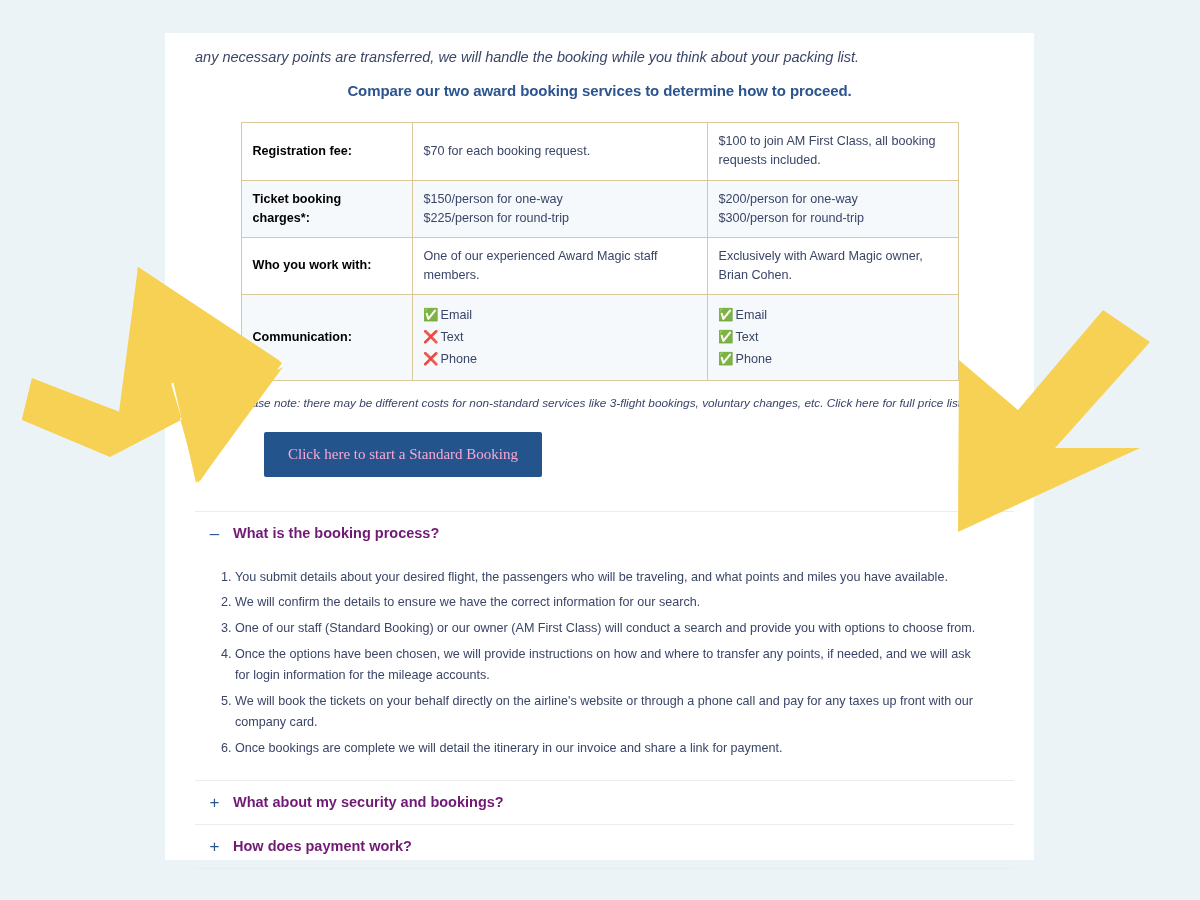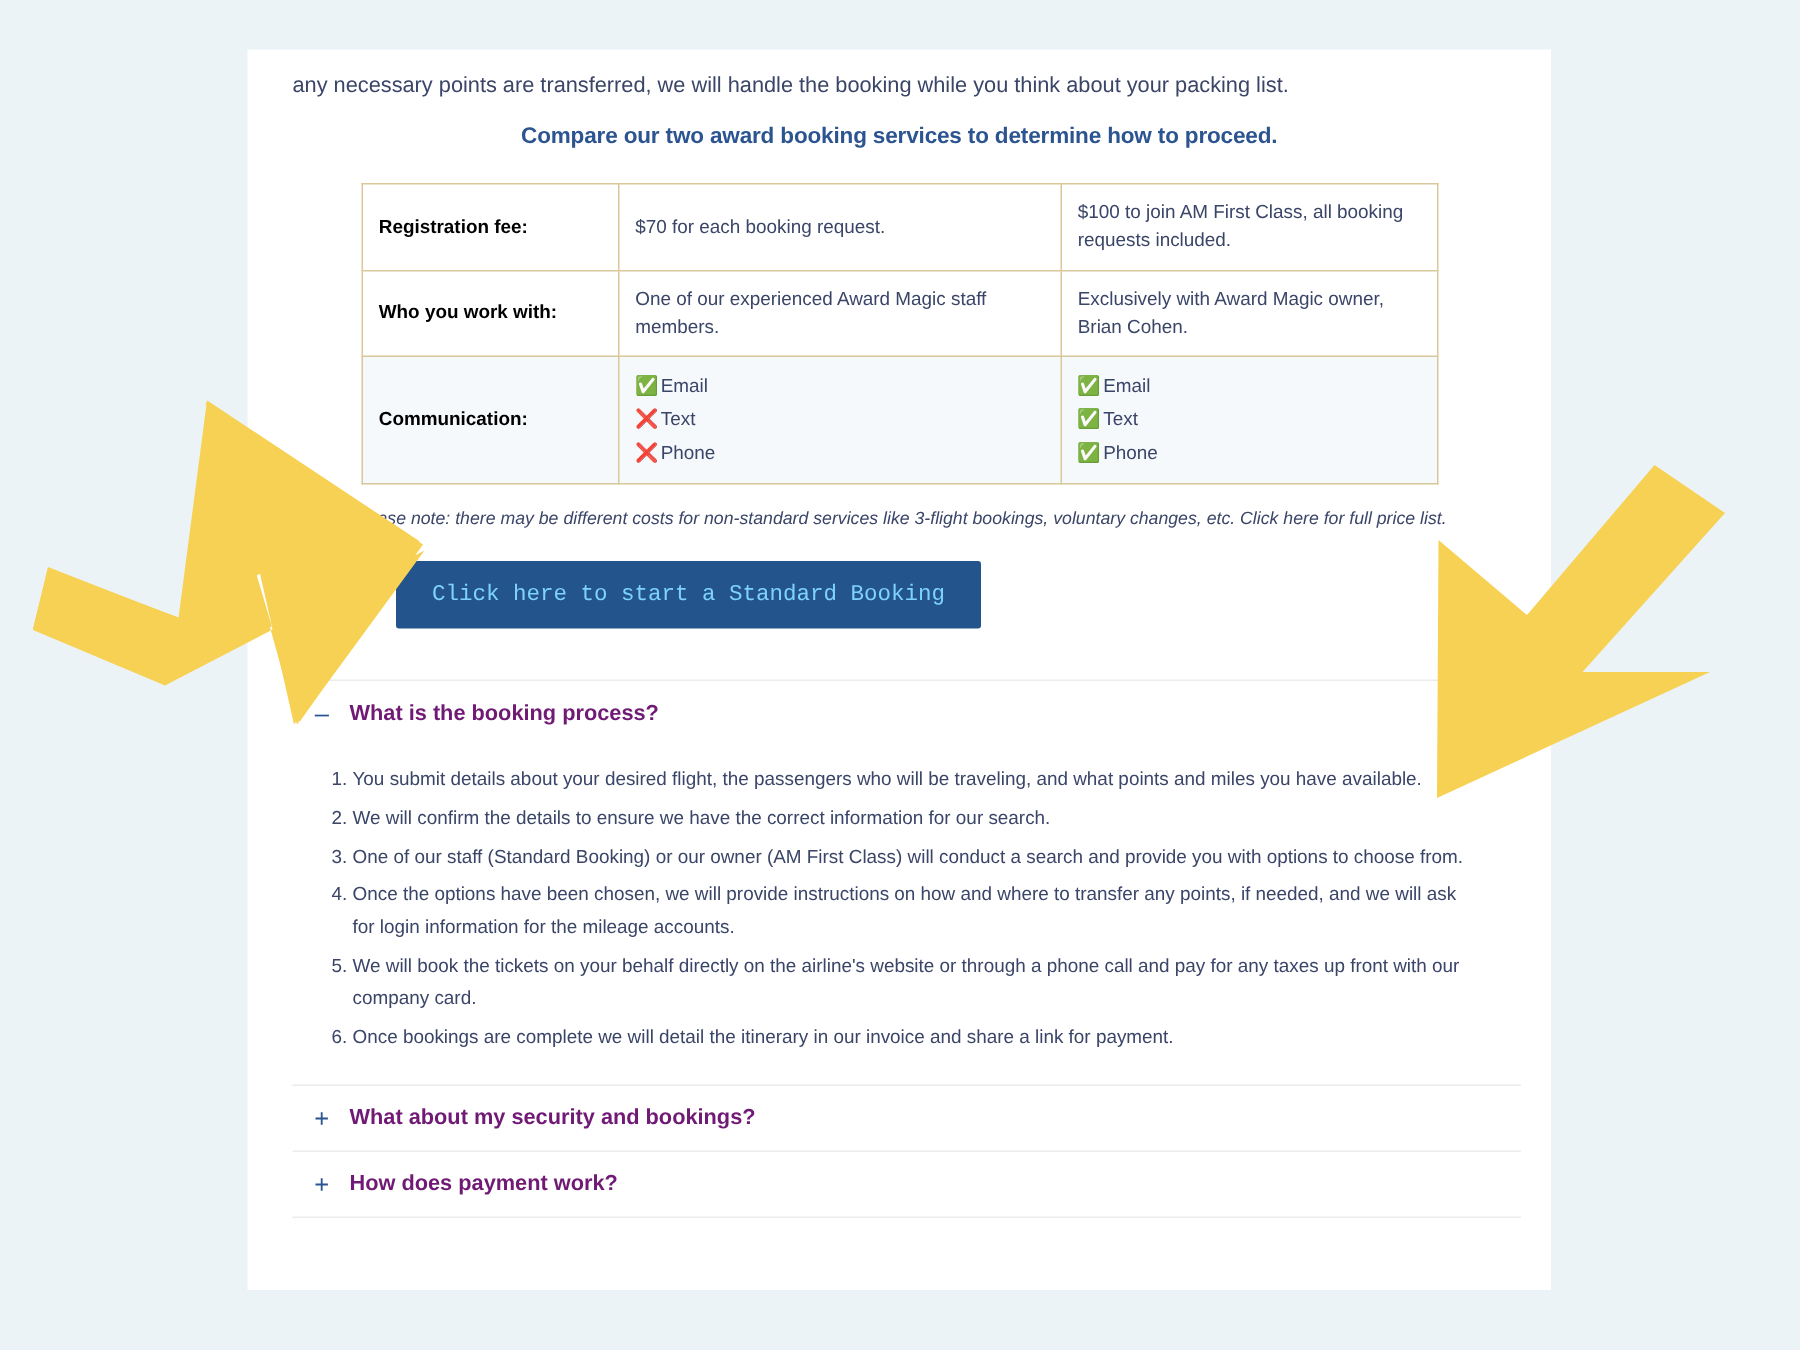--- a/index.html
+++ b/index.html
@@ -27,20 +27,21 @@
     position: absolute;
     left: 30px; top: 0;
     width: 809px;
   }
 
   
   .intro-cols {
     display: flex;
     gap: 30px;
     padding-top: 10px;
+    font-style: italic;
   }
   .intro-col {
     flex: 1;
     font-size: 14.5px;
     line-height: 1.95;
     color: #3a4568;
   }
 
   
   .compare-heading {
@@ -89,29 +90,29 @@
   }
 
   
   .cta-row {
     display: flex;
     justify-content: space-between;
     margin: 22px 69px 0 69px;
   }
   .cta {
     background: #24548c;
-    color: #7dd3fc;
+    color: #f9a8d4;
     font-size: 15px;
     padding: 0 24px;
     height: 45px;
     line-height: 45px;
     border: none;
     border-radius: 2px;
     cursor: pointer;
-    font-family: Liberation Mono, monospace;
+    font-family: Liberation Serif, serif;
     white-space: nowrap;
   }
 
   
   .accordion {
     margin-top: 34px;
     width: 819px;
     margin-left: 0;
     border-top: 1px solid #ececec;
   }
@@ -165,20 +166,31 @@
       </div>
 
       <div class="compare-heading">Compare our two award booking services to determine how to proceed.</div>
 
       <table class="compare">
         <tbody>
           <tr>
             <td class="label">Registration fee:</td>
             <td>$70 for each booking request.</td>
             <td>$100 to join AM First Class, all booking requests included.</td>
+          </tr>
+          <tr class="alt">
+            <td class="label">Ticket booking charges*:</td>
+            <td>
+              <div>$150/person for one-way</div>
+              <div>$225/person for round-trip</div>
+            </td>
+            <td>
+              <div>$200/person for one-way</div>
+              <div>$300/person for round-trip</div>
+            </td>
           </tr>
           <tr>
             <td class="label">Who you work with:</td>
             <td>One of our experienced Award Magic staff members.</td>
             <td>Exclusively with Award Magic owner, Brian Cohen.</td>
           </tr>
           <tr class="alt">
             <td class="label">Communication:</td>
             <td>
               <div class="comm-line">

